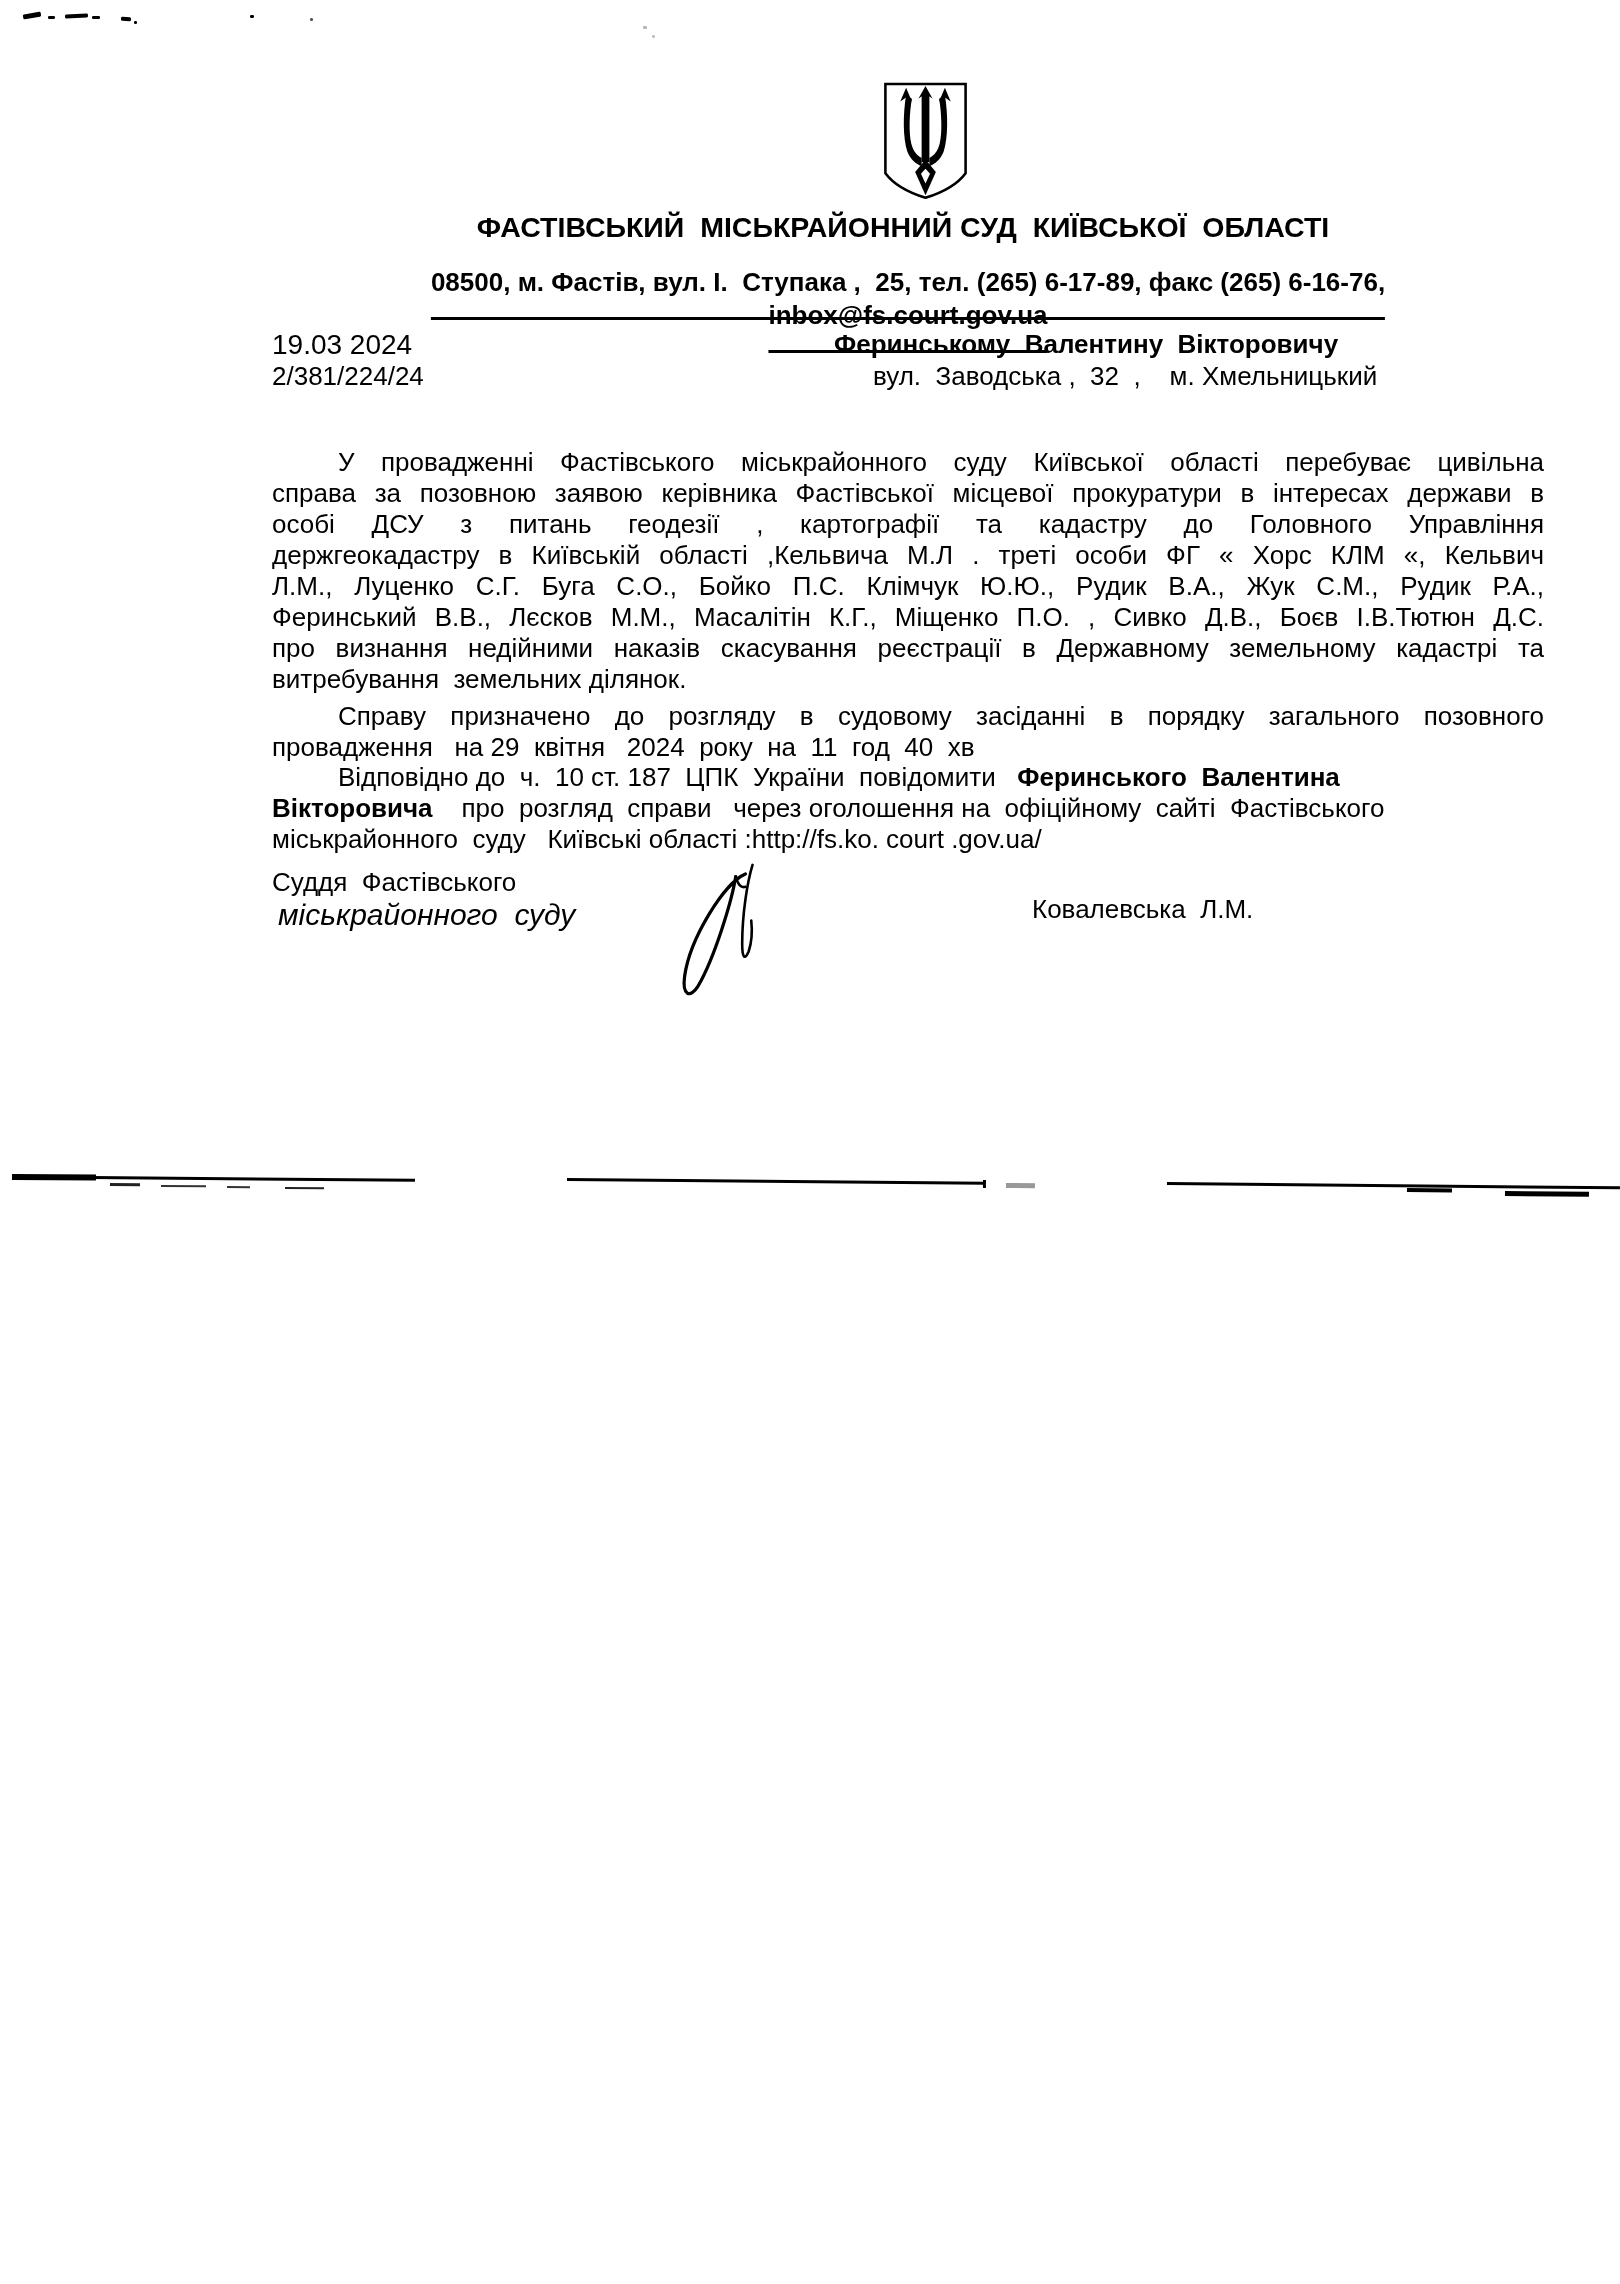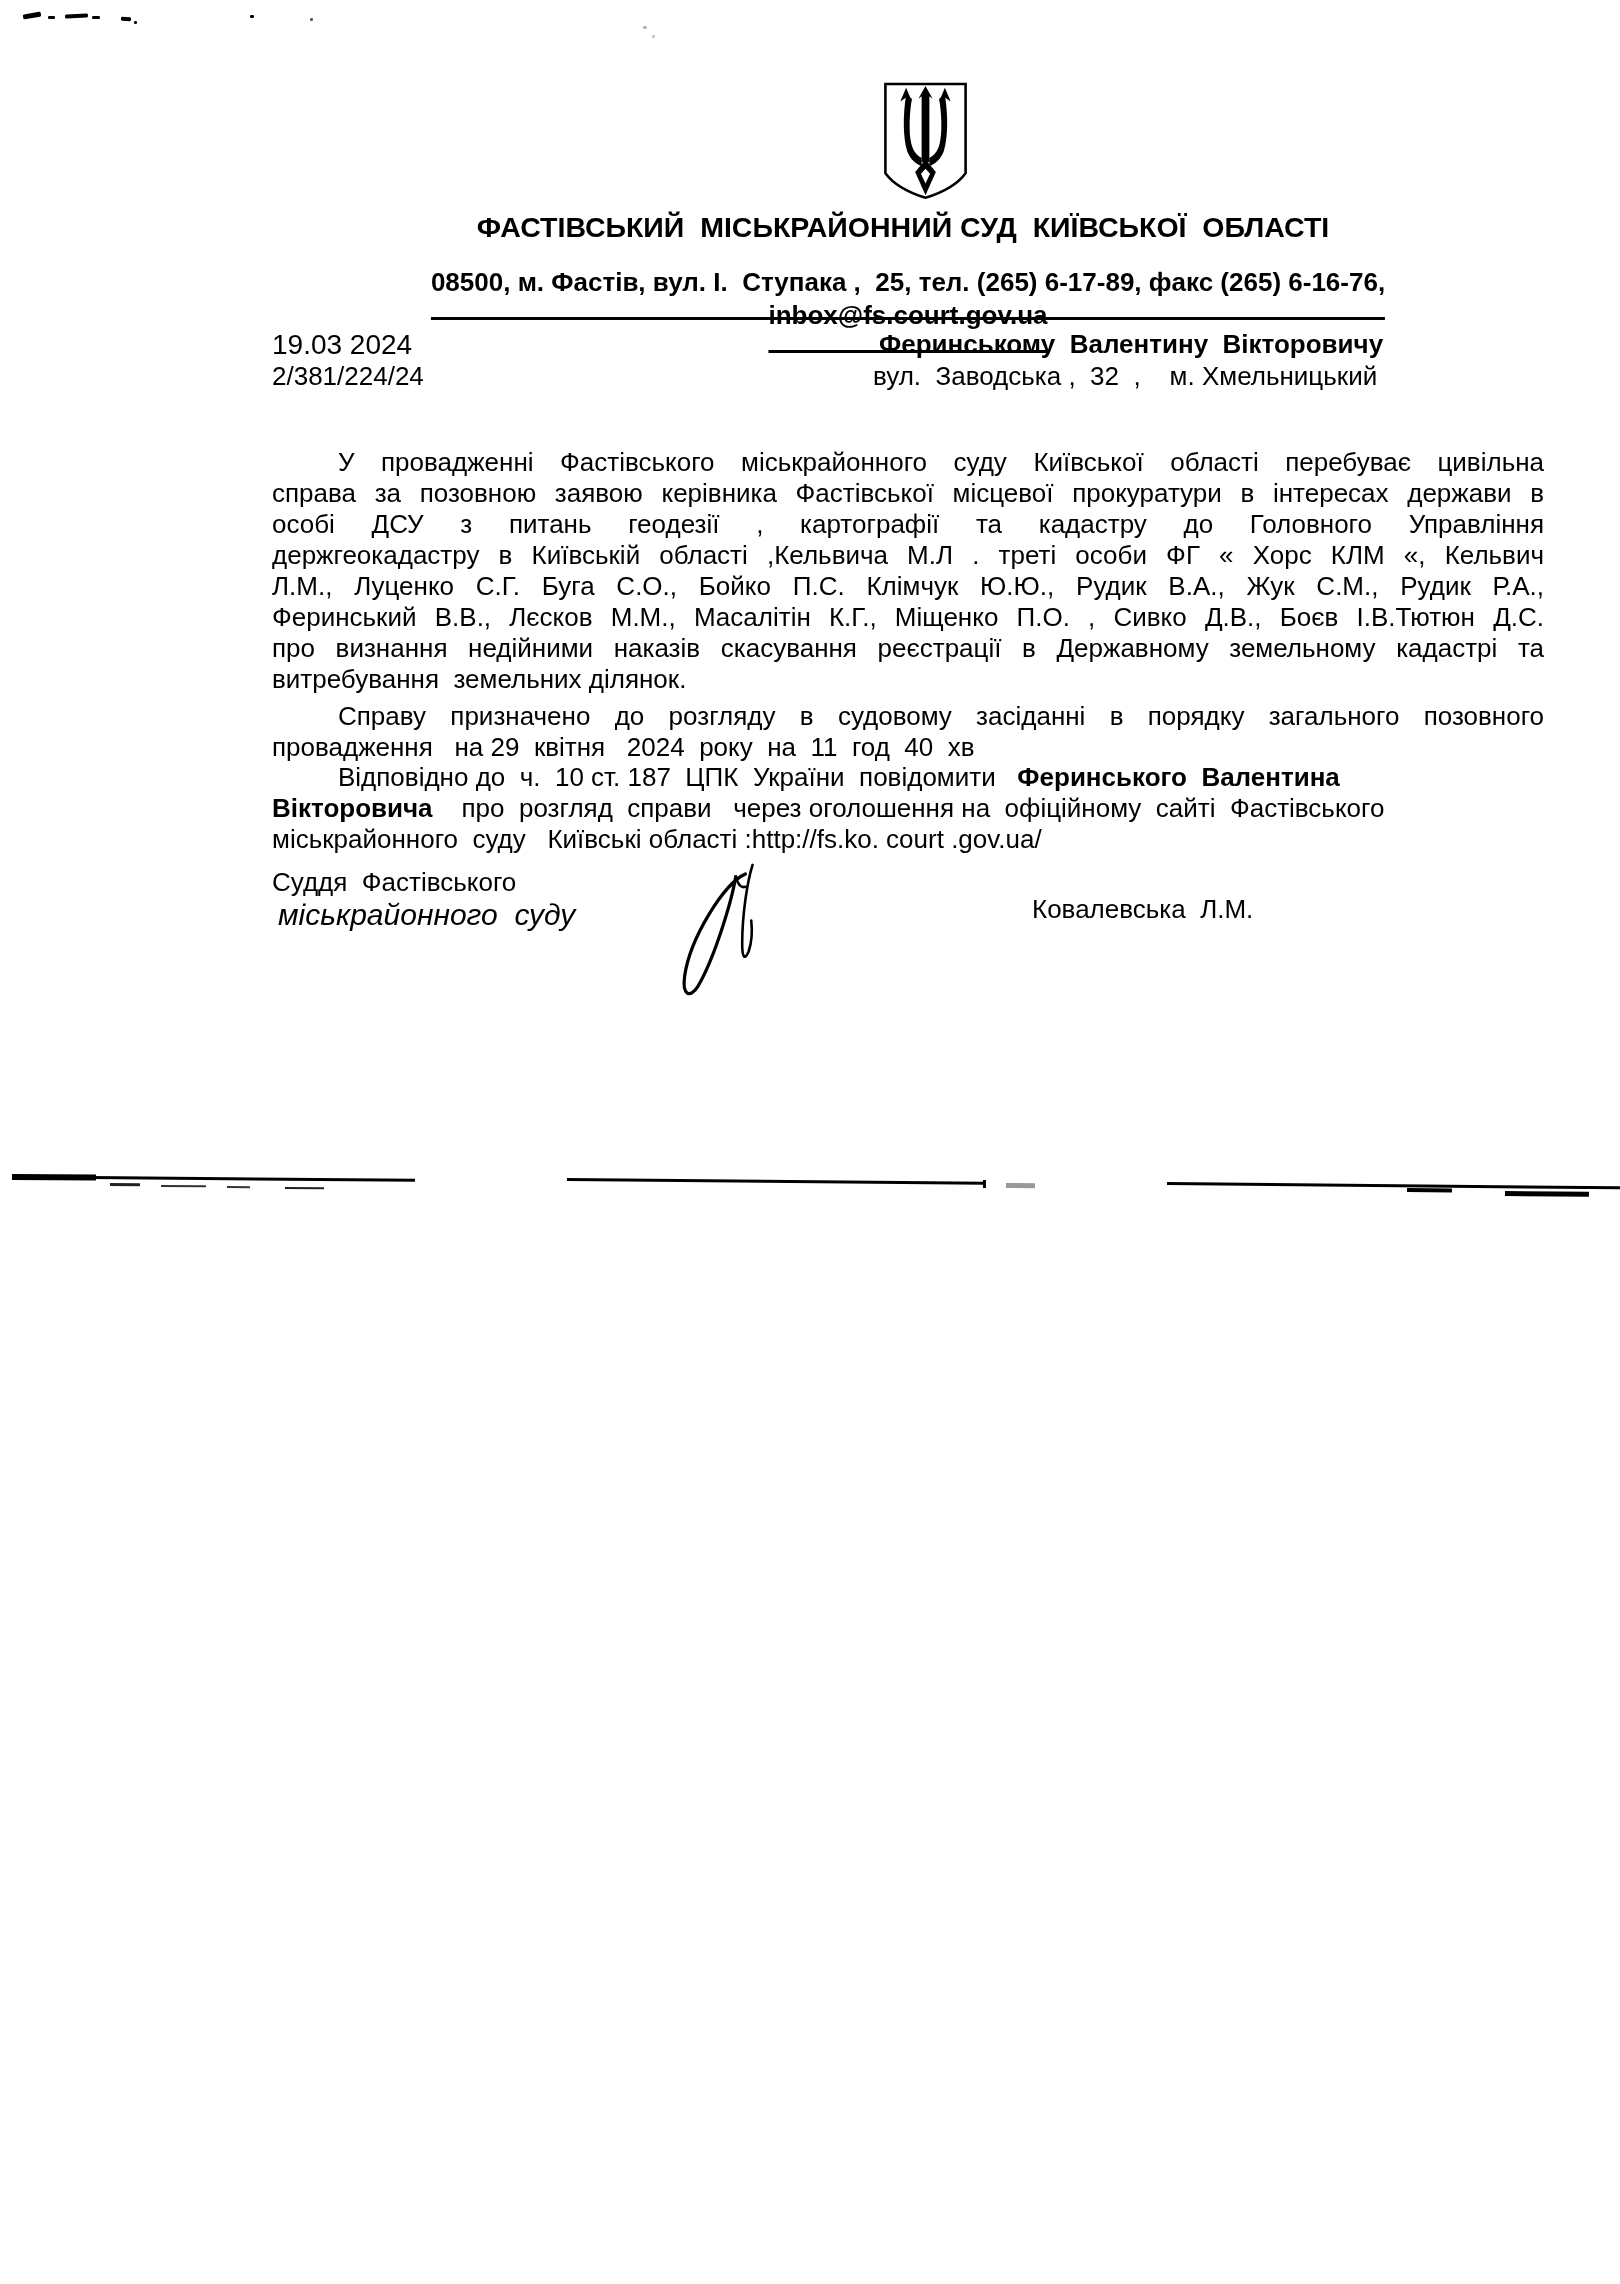--- a/index.html
+++ b/index.html
@@ -14,21 +14,21 @@
                  font-size:28.5px; font-weight:bold; letter-spacing:0px; white-space:pre; }
   .addr-line { position:absolute; left:908px; top:267px; transform:translateX(-50%);
                font-size:26px; font-weight:bold; white-space:pre; }
   .email-line { position:absolute; left:908px; top:300px; transform:translateX(-50%);
                 font-size:26px; font-weight:bold; white-space:pre; }
   .u { display:inline-block; border-bottom:3.2px solid #000; padding-bottom:19px; }
 
   
   .meta-date  { position:absolute; left:272px; top:329px; font-size:28px; white-space:pre; }
   .meta-case  { position:absolute; left:272px; top:361px; font-size:26px; white-space:pre; }
-  .adr-name   { position:absolute; left:879px; top:329px; font-size:26px; font-weight:bold; white-space:pre; }
+  .adr-name   { position:absolute; left:834px; top:329px; font-size:26px; font-weight:bold; white-space:pre; }
   .adr-street { position:absolute; left:835px; top:361px; font-size:26px; white-space:pre;margin-left:38px; }
 
   
   .para { position:absolute; left:272px; width:1272px; font-size:26px; line-height:31px;margin-top:25px; }
   .p1 { top:422px; } .p2 { top:676px; } .p3 { top:737px; }
   .line { display:block; }
   .just { text-align:justify; text-align-last:justify; white-space:normal; }
   .ind  { text-indent:66px; }
 
   

